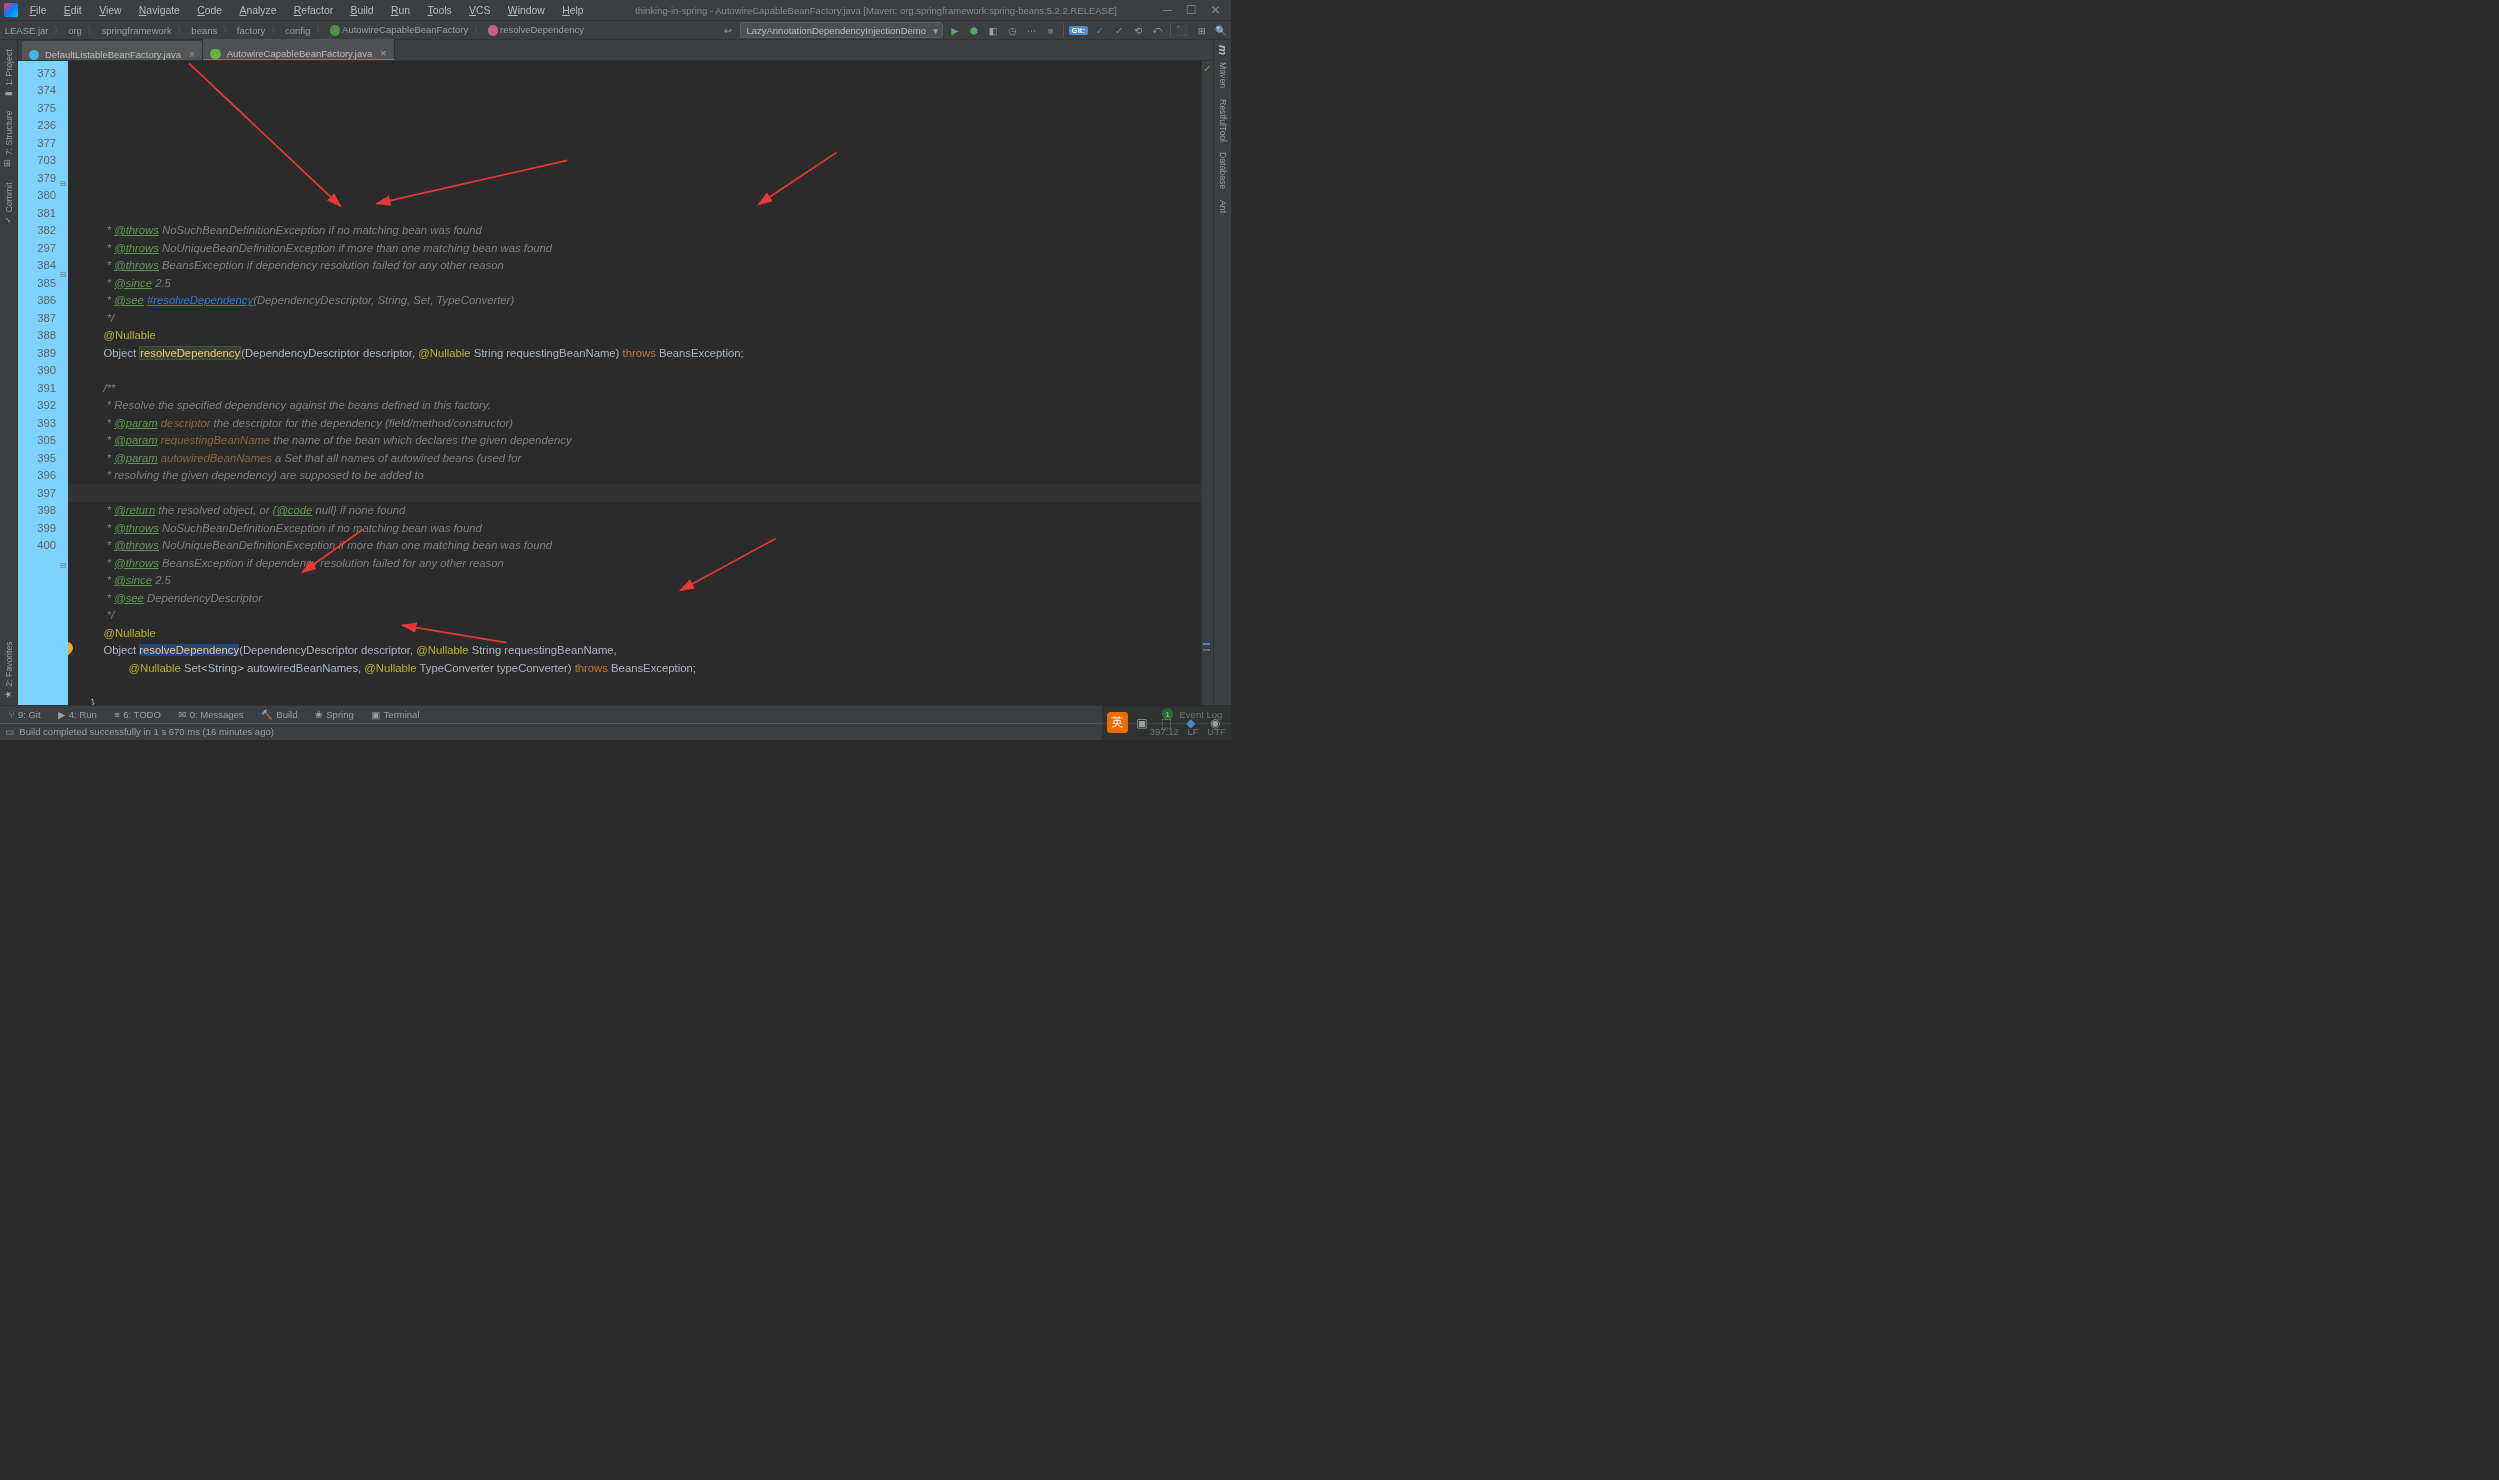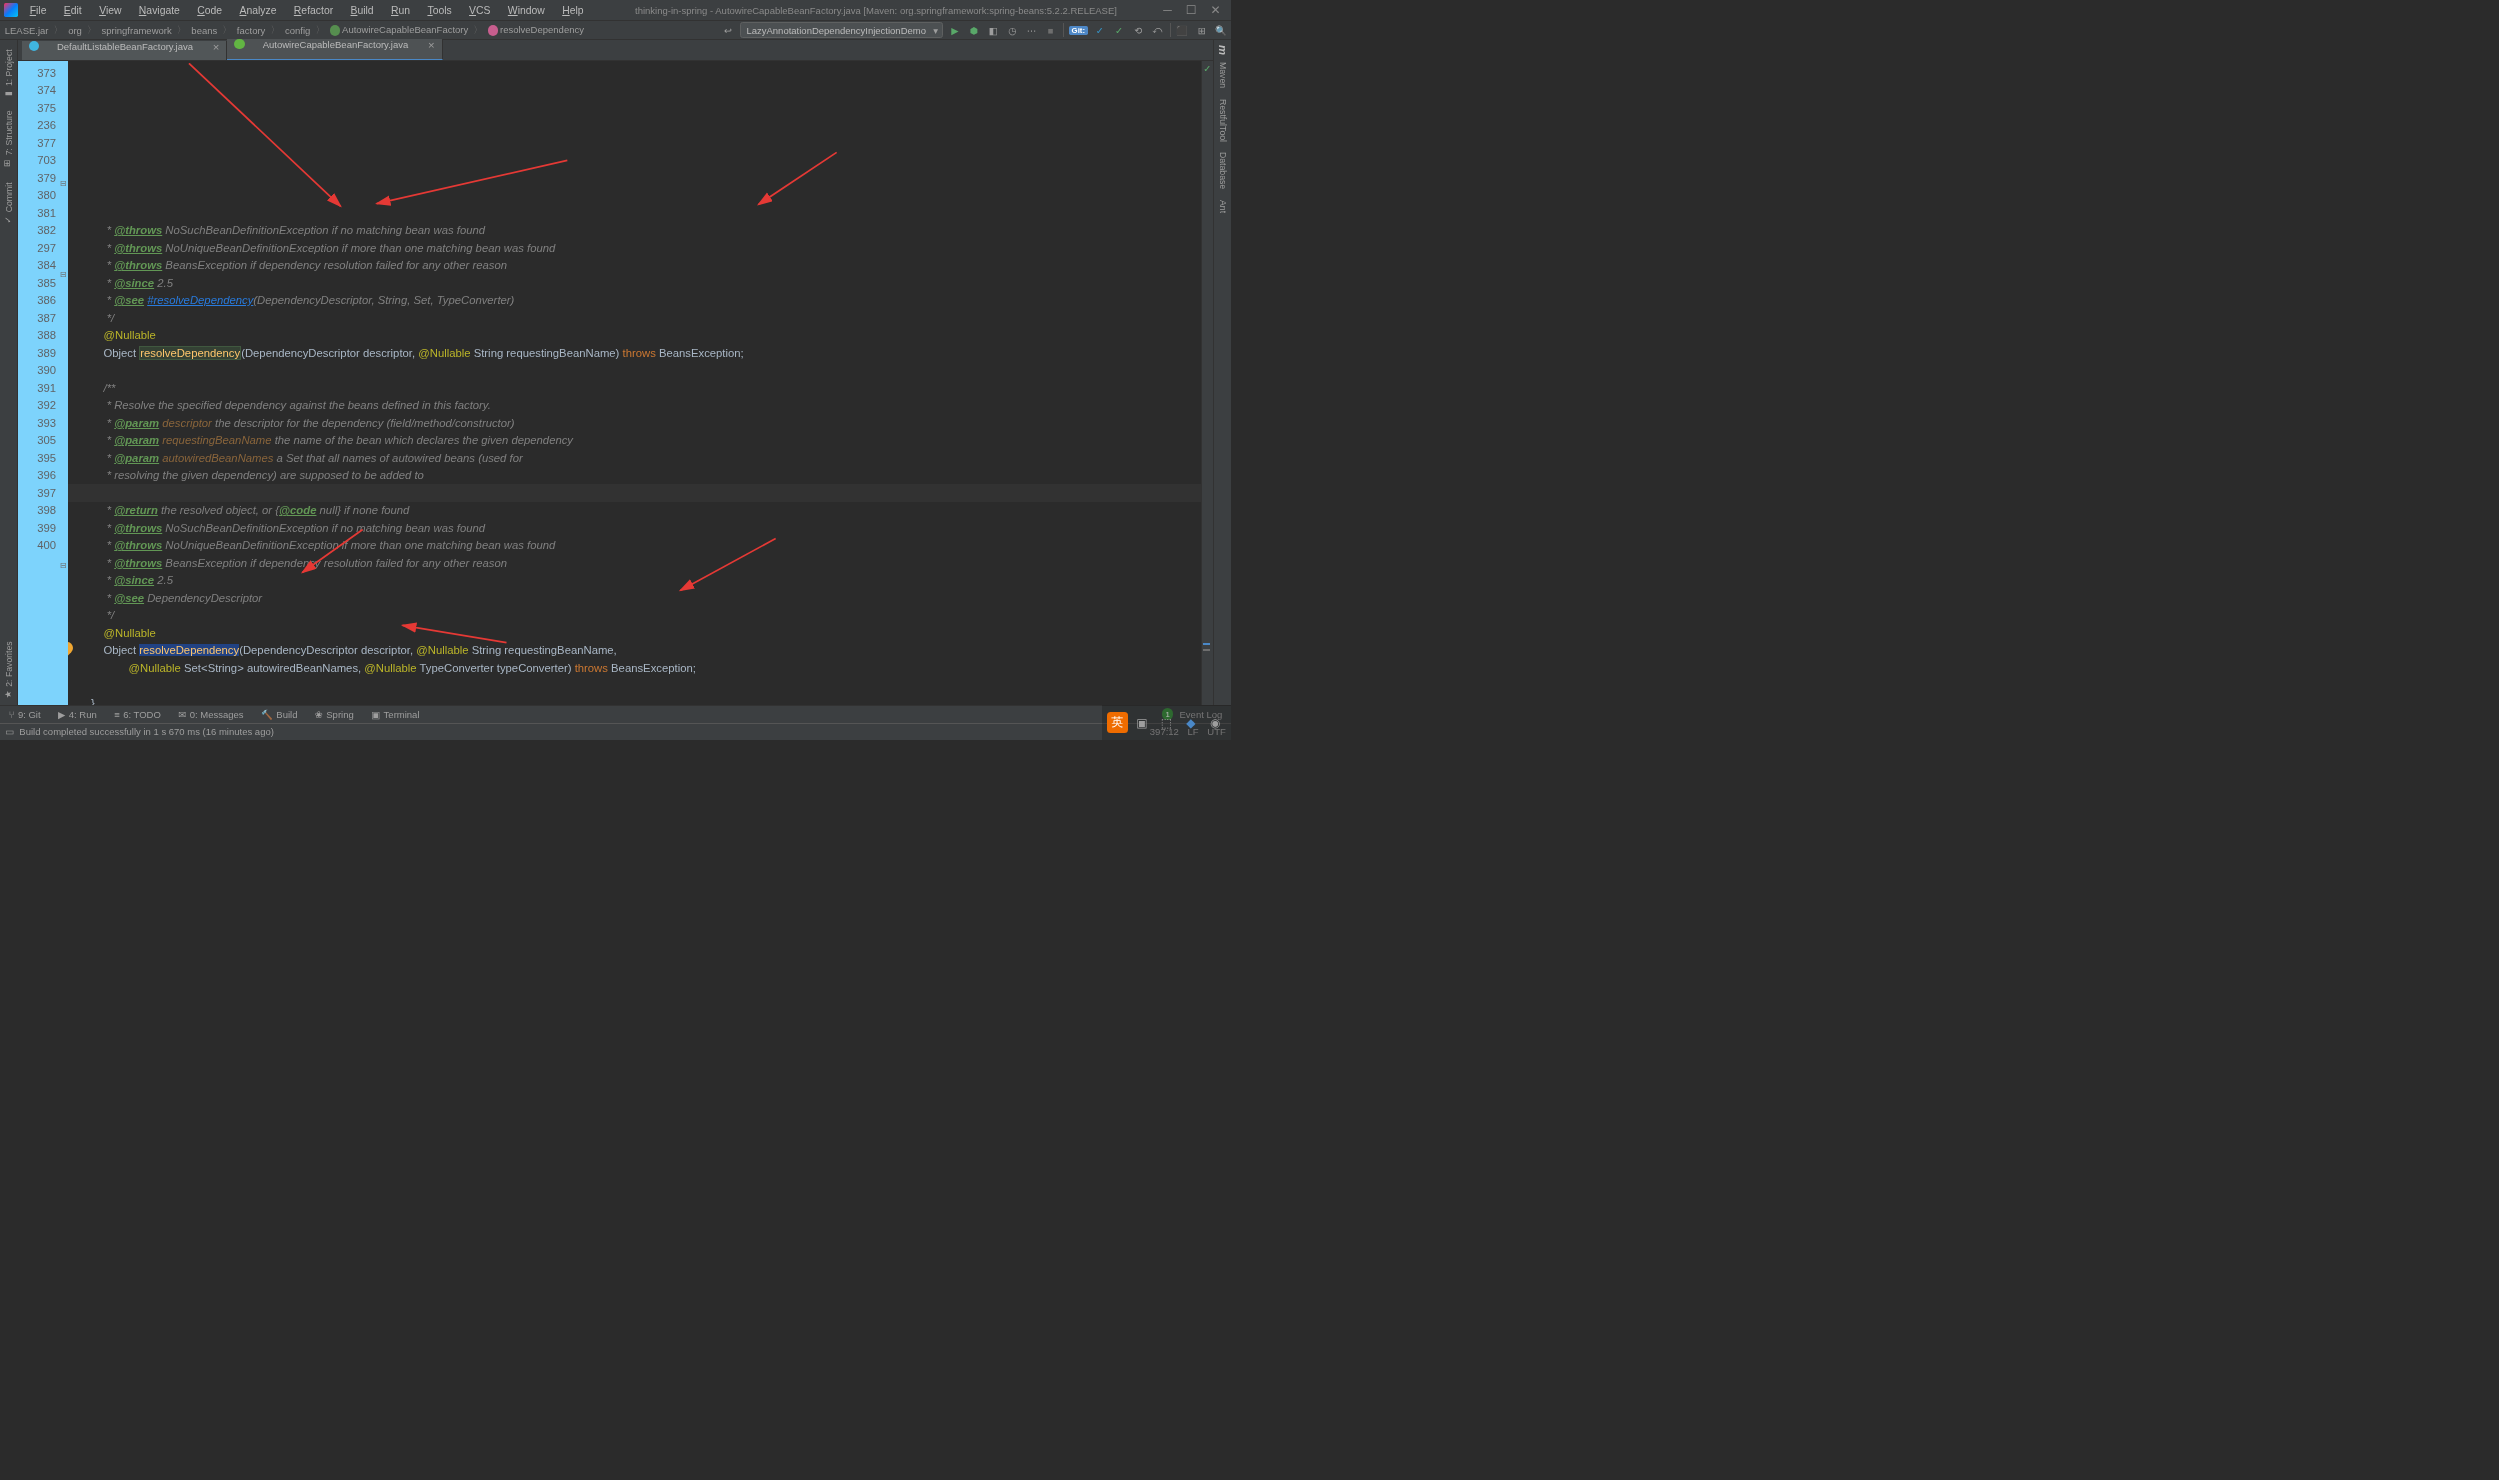--- a/index.html
+++ b/index.html
@@ -29,36 +29,36 @@
 .tb-git{background:#4e88c7;color:#fff;padding:0 2.6px;border-radius:1.7px;font-size:7.8px;font-weight:bold}
 .tb-sep{width:0.9px;height:14px;background:#555}
 .main{display:flex;height:calc(100% - 21px - 19px - 18px - 17.4px)}
 .lsb{width:18px;background:#3c3f41;border-right:0.9px solid #323232;display:flex;flex-direction:column;align-items:center;padding-top:3.5px;gap:1.7px}
 .lsb-item{writing-mode:vertical-rl;transform:rotate(180deg);color:#9e9e9e;font-size:8.7px;padding:5.2px 1.7px;cursor:pointer;display:flex;align-items:center;gap:2.6px}
 .lsb-ico{width:10.4px;height:10.4px;transform:rotate(90deg)}
 .rsb{width:18px;background:#3c3f41;border-left:0.9px solid #323232;display:flex;flex-direction:column;align-items:center;padding-top:3.5px}
 .rsb-item{writing-mode:vertical-rl;color:#9e9e9e;font-size:8.7px;padding:5.2px 1.7px;cursor:pointer}
 .editor{flex:1;background:#2b2b2b;display:flex;flex-direction:column}
 .tabs{height:21px;background:#3c3f41;display:flex;align-items:flex-end;border-bottom:0.9px solid #323232;padding-left:3.5px}
-.tab{height:19px;background:#515658;padding:0 7px;display:flex;align-items:flex-start;gap:18px;color:#bbbbbb;font-size:9.5px;border-right:0.9px solid #323232;cursor:pointer}
+.tab{height:19px;background:#515658;padding:0 7px;display:flex;align-items:flex-end;gap:6px;color:#bbbbbb;font-size:9.5px;border-right:0.9px solid #323232;cursor:pointer}
 .tab.act{background:#4e5254;border-bottom:1.7px solid #4a88c7;height:21px}
 .tab .fi{width:10.4px;height:10.4px;border-radius:50%}
 .tab .fi-b{background:#40b6e0}
 .tab .fi-g{background:#62b543}
 .tab .cl{color:#9e9e9e;font-size:11.3px;margin-left:1.7px}
 .code-area{flex:1;display:flex;overflow:hidden;font-family:'JetBrains Mono','Consolas',monospace;font-size:11.3px;position:relative}
 .gutter{width:50px;background:#7dd3fc;text-align:right;padding:3.5px 12px 3.5px 3.5px;color:#606366;line-height:1.55;flex-shrink:0;position:relative}
 .gutter .ln{height:17.5px}
 .gut-fold{position:absolute;color:#6e6e6e;font-size:7.8px;left:42px}
 .code{flex:1;padding:3.5px 0 3.5px 10.4px;line-height:1.55;white-space:pre;overflow:hidden;position:relative}
 .code .cl{height:17.5px}
 .line-hl{background:#323232;position:absolute;left:0;right:0;height:17.5px}
 .kw{color:#cc7832}
 .cmt{color:#808080;font-style:italic}
-.cmt-tag{color:#629755;font-style:italic;font-weight:bold;text-decoration:underline}
+.cmt-tag{color:#629755;font-style:italic;font-weight:normal;text-decoration:underline}
 .cmt-id{color:#8a653b;font-style:italic}
 .ann{color:#bbb529}
 .type{color:#a9b7c6}
 .fn{color:#ffc66d}
 .cmt-link{color:#287bde;font-style:italic;text-decoration:underline}
 .hl-sel{background:#214283}
 .hl-use{background:#344134;border:0.9px solid #40583f}
 .arrow{position:absolute;pointer-events:none}
 .arrow svg{width:100%;height:100%}
 .scroll-track{width:12px;background:#3c3f41;border-left:0.9px solid #323232;position:relative}

